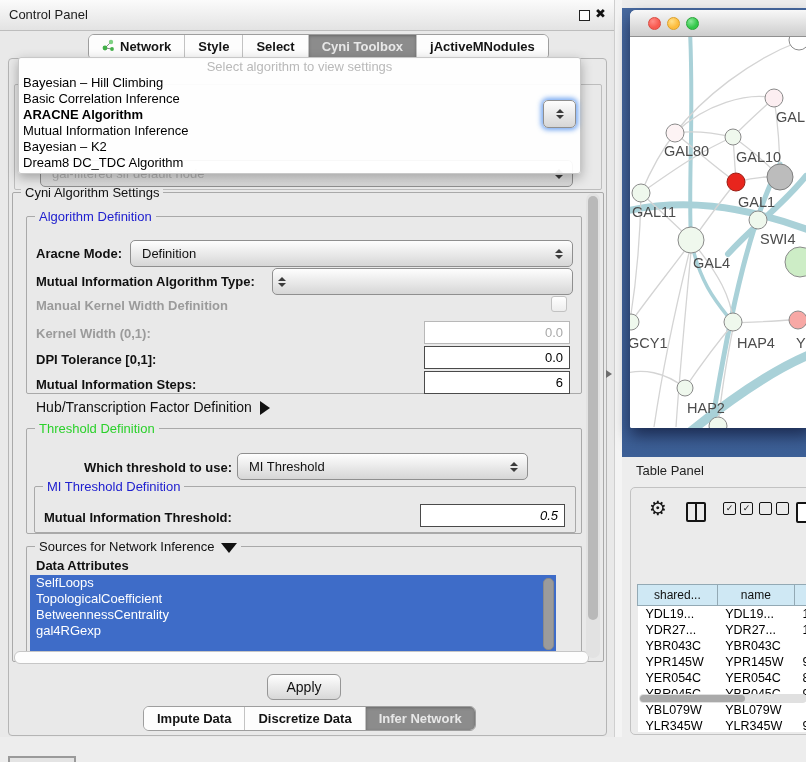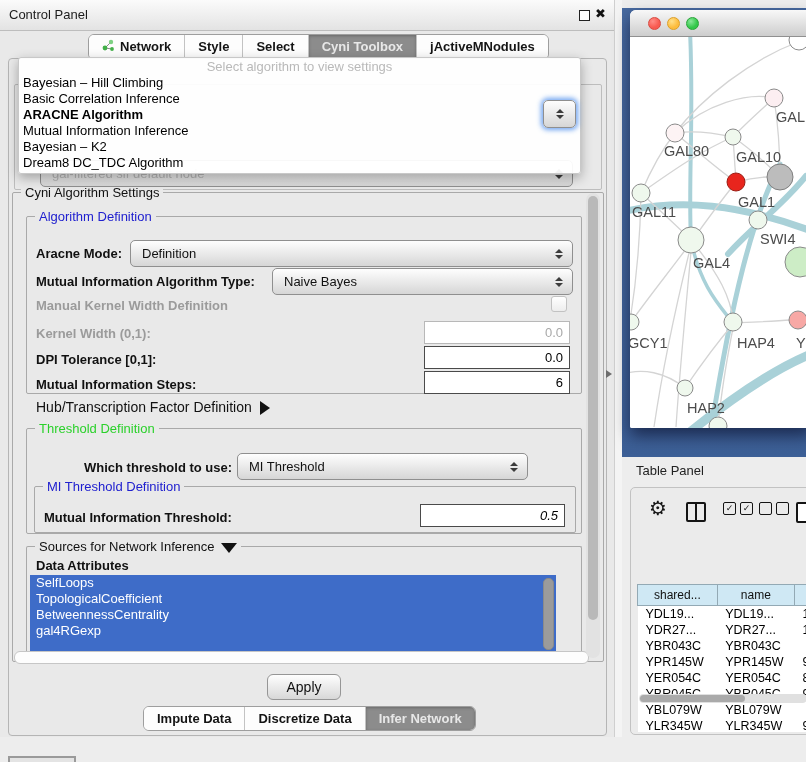--- a/index.html
+++ b/index.html
@@ -194,21 +194,20 @@
     <span class="boldlabel" style="left:36px;top:246px;">Aracne Mode:</span>
     <div class="combo" style="left:130px;top:240px;width:441px;">
       <span class="combo-text">Definition</span>
       <span class="arrows">
           <span class="arr-up"></span>
           <span class="arr-dn"></span>
         </span>
     </div>
     <span class="boldlabel" style="left:36px;top:274px;">Mutual Information Algorithm Type:</span>
     <div class="combo" style="left:272px;top:268px;width:299px;">
-      <span class="combo-text">Naive Bayes</span>
       <span class="arrows">
           <span class="arr-up"></span>
           <span class="arr-dn"></span>
         </span>
     </div>
     <span class="boldlabel gray" style="left:36px;top:298px;">Manual Kernel Width Definition</span>
     <span class="checkbox" style="left:551px;top:296px;"></span>
     <span class="boldlabel gray" style="left:36px;top:326px;">Kernel Width (0,1):</span>
     <input class="field disabled" style="left: 424px; top: 321px; width: 136px;" readonly="" value="0.0">
     <span class="boldlabel" style="left:36px;top:352px;">DPI Tolerance [0,1]:</span>

